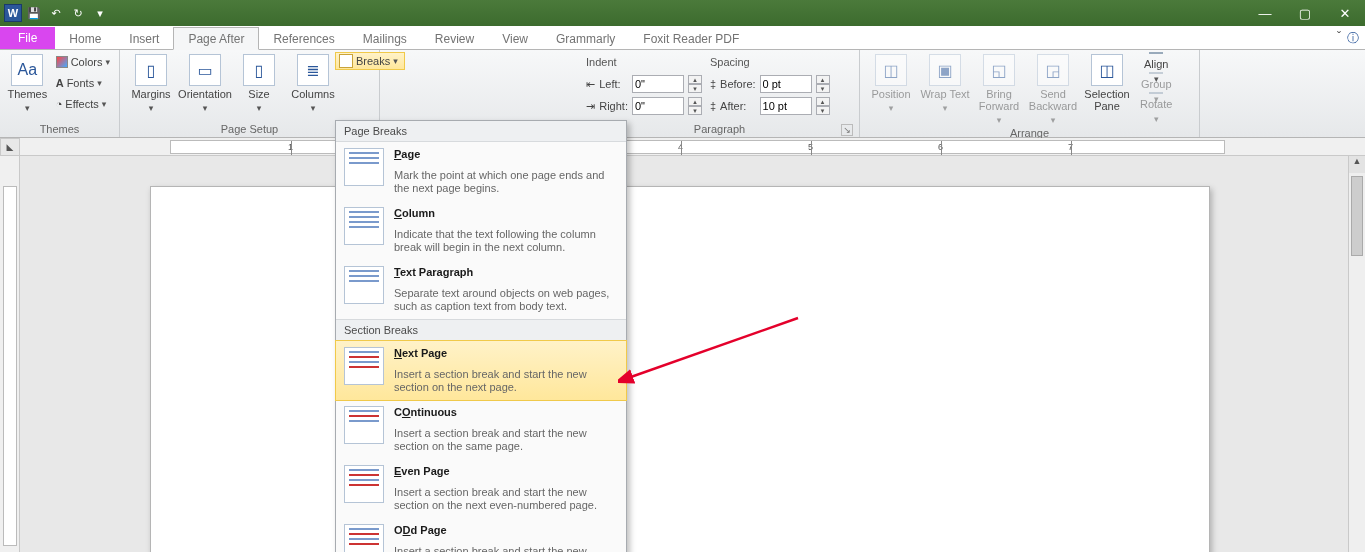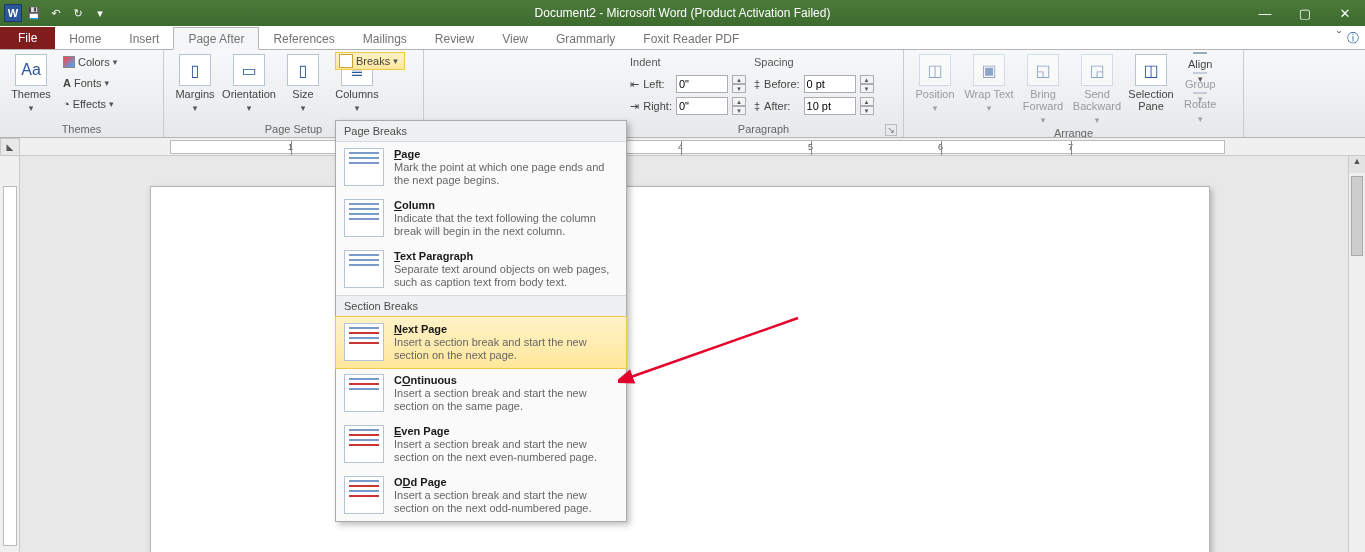--- a/index.html
+++ b/index.html
@@ -10,21 +10,21 @@
 .titlebar .qat { display: flex; align-items: center; gap: 2px; padding: 0 4px; }
 .titlebar .qat .word-icon { width: 18px; height: 18px; background: #2b579a; color: #fff; display: flex; align-items: center; justify-content: center; font-weight: bold; font-size: 11px; border: 1px solid #1a3a6b; }
 .titlebar .qat .qa-btn { width: 20px; height: 20px; display: flex; align-items: center; justify-content: center; color: #fff; font-size: 11px; }
 .titlebar .title { position: absolute; left: 50%; transform: translateX(-50%); }
 .titlebar .winbtns { margin-left: auto; display: flex; }
 .titlebar .winbtns div { width: 40px; height: 26px; display: flex; align-items: center; justify-content: center; font-size: 13px; }
 
 
 .tabs { height: 24px; background: #fff; display: flex; align-items: flex-end; border-bottom: 1px solid #b5b5b5; font-size: 12px; position:relative;}
 .tabs .tab { padding: 4px 14px 3px; color: #737373; }
-.tabs .tab.file { background: #7f1d1d; color: #fff; padding: 4px 18px; }
+.tabs .tab.file { background: #d946ef; color: #fff; padding: 4px 18px; }
 .tabs .tab.active { background: #f5f6f7; border: 1px solid #b5b5b5; border-bottom: 1px solid #f5f6f7; margin-bottom: -1px; }
 .tabs .help{position:absolute; right:6px; top:4px; display:flex; gap:6px; color:#555; font-size:12px;}
 
 
 .ribbon { height: 88px; background: linear-gradient(#f7f8f9,#e6e8ea); border-bottom: 1px solid #b5b5b5; display: flex; font-size: 11px; color: #444; position: relative; }
 .group { border-right: 1px solid #c9cccf; padding: 2px 6px 0; display: flex; flex-direction: column; }
 .group .body { flex: 1; display: flex; align-items: flex-start; gap: 4px; }
 .group .label { text-align: center; font-size: 11px; color: #666; padding: 1px 0 2px; position:relative;}
 .group .label .launcher{position:absolute; right:0; bottom:1px; font-size:9px; color:#777; border:1px solid #bbb; width:12px; height:12px; line-height:10px;}
 .bigbtn { display: flex; flex-direction: column; align-items: center; width: 50px; padding-top:2px; gap:2px;}
@@ -78,37 +78,36 @@
   font-size:11px; z-index:50;
 }
 .menu .section-hdr{background:#eef0f2; color:#4a4a4a; font-weight:normal; padding:4px 8px; border-bottom:1px solid #d7dadd; border-top:1px solid #d7dadd;}
 .menu .section-hdr:first-child{border-top:none;}
 .menu .item{display:flex; gap:10px; padding:6px 8px;}
 .menu .item.hover{background:linear-gradient(#fff2c8,#ffe79b); border:1px solid #f0c94a; margin:-1px;}
 .menu .item .ico{flex:0 0 40px; height:38px; border:1px solid #b5c4d6; background:#fff; display:flex; flex-direction:column;}
 .menu .item .ico .ln{height:2px; background:#7a9acc; margin:3px 4px 0;}
 .menu .item .txt .t{font-weight:bold; color:#1a1a1a;}
 .menu .item .txt .t u{text-decoration:underline;}
-.menu .item .txt .d{color:#666; line-height:13px; margin-top:1px;}
+.menu .item .txt .d{color:#666; line-height:13px; margin-top:9px;}
 
 
 .arrow-svg{position:absolute; left:618px; top:78px; z-index:60; pointer-events:none;}
 </style>
 </head>
 <body>
 
 <div class="titlebar">
   <div class="qat">
     <div class="word-icon">W</div>
     <div class="qa-btn">💾</div>
     <div class="qa-btn">↶</div>
     <div class="qa-btn">↻</div>
     <div class="qa-btn">▾</div>
   </div>
-  <div class="title">Document2 - Microsoft Word (Product Activation Failed)</div>
   <div class="winbtns">
     <div>—</div>
     <div>▢</div>
     <div class="close">✕</div>
   </div>
 </div>
 
 <div class="tabs">
   <div class="tab file">File</div>
   <div class="tab">Home</div>
@@ -121,21 +120,21 @@
   <div class="tab">Grammarly</div>
   <div class="tab">Foxit Reader PDF</div>
   <div class="help">
     <span>ˇ</span>
     <span style="color:#2b579a;">ⓘ</span>
   </div>
 </div>
 
 <div class="ribbon">
 
-  <div class="group" style="width:164px">
+  <div class="group" style="width:120px">
     <div class="body">
       <div class="bigbtn">
         <div class="ico">Aa</div>
         <span>Themes</span>
         <span class="mini-drop">▾</span>
       </div>
       <div class="stack">
         <div class="row">
             <div class="sw"></div>
             <span>Colors</span>

